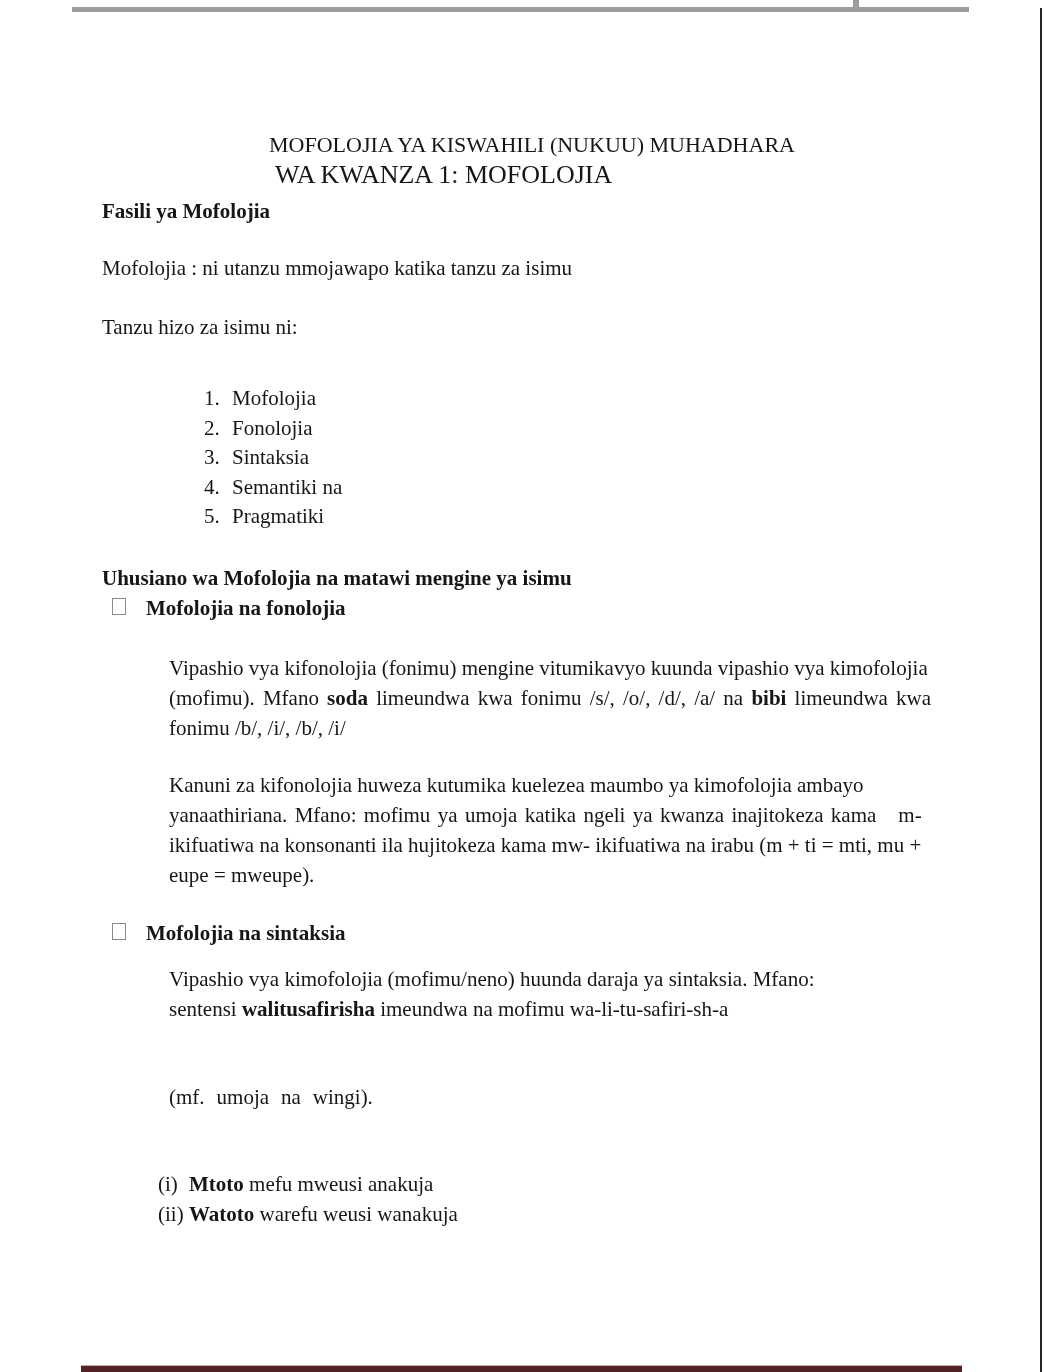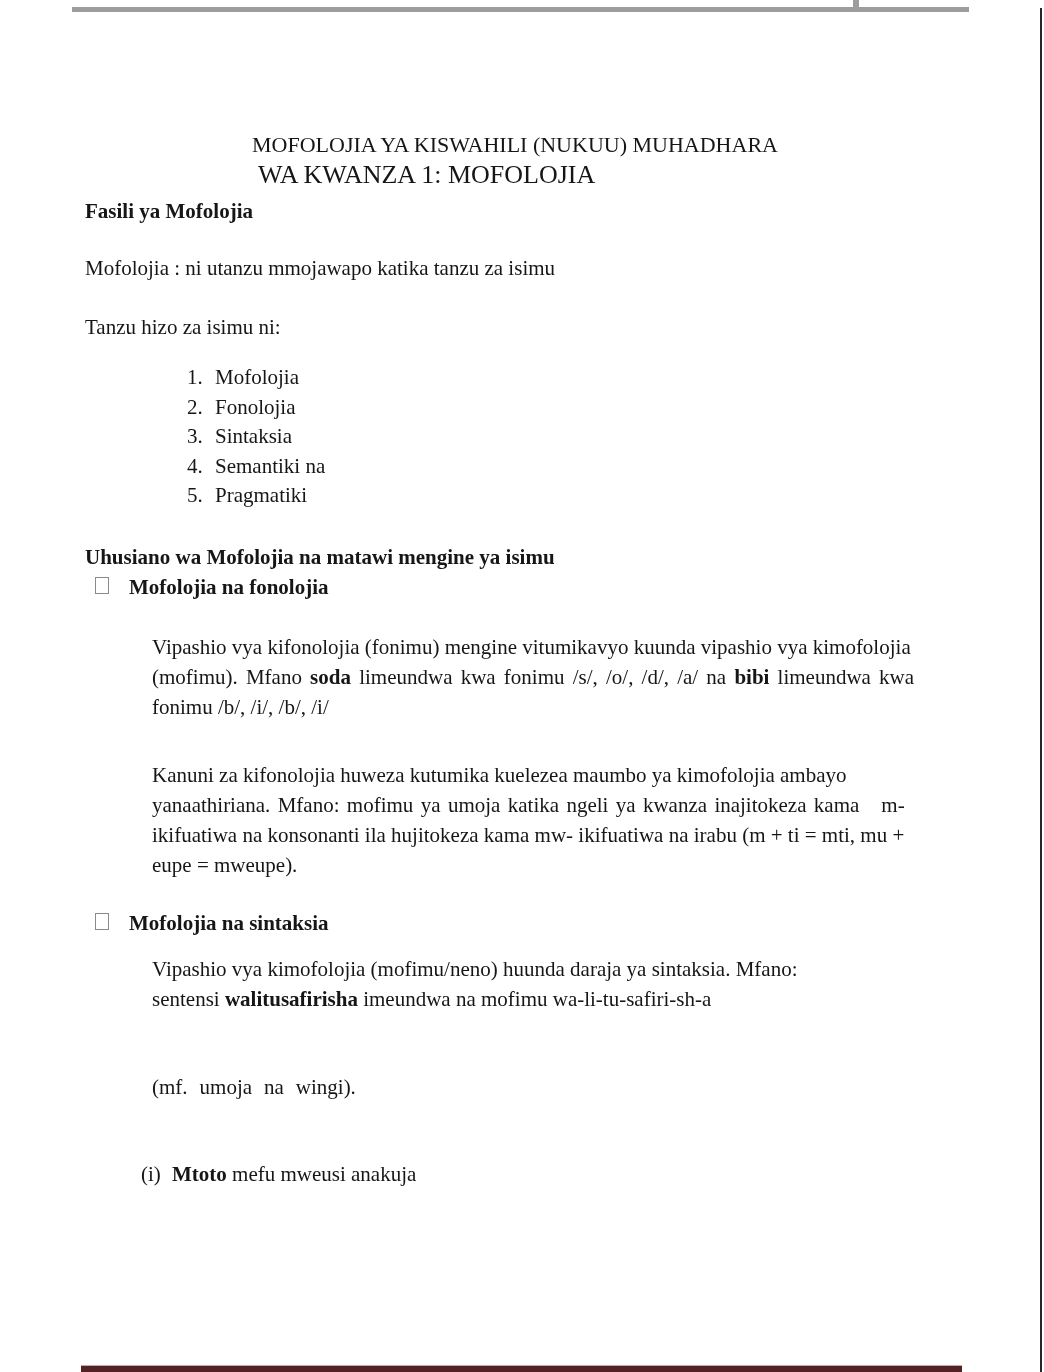--- a/index.html
+++ b/index.html
@@ -8,40 +8,40 @@
     background:#ffffff;color:#161616;
     font-family:"Liberation Serif", serif;
   }
   
   .top-bar{position:absolute;left:72px;top:7px;width:897px;height:5px;background:#9d9d9d;}
   .top-tick{position:absolute;left:853px;top:0;width:6px;height:8px;background:#9d9d9d;}
   .right-edge{position:absolute;left:1040px;top:8px;width:2px;height:1364px;background:#262626;}
   .bottom-bar{position:absolute;left:81px;top:1365px;width:881px;height:7px;
     background:#532225;border-top:1px solid #c7abab;box-sizing:border-box;}
   
-  .content{position:absolute;left:85px;top:0;width:876px;font-size:21px;line-height:30px;}
+  .content{position:absolute;left:102px;top:0;width:876px;font-size:21px;line-height:30px;}
   .t1{margin:130px 0 0 167px;font-size:22px;}
   .t2{margin:0 0 0 173px;font-size:26px;}
   .h-bold{font-weight:bold;}
   .h1{margin-top:6px;}
   .p-utanzu{margin-top:27px;}
   .p-tanzu{margin-top:29px;}
-  .numlist{margin-top:21px;margin-left:102px;line-height:29.5px;}
+  .numlist{margin-top:42px;margin-left:102px;line-height:29.5px;}
   .numlist .num{display:inline-block;width:28px;}
   .h2{margin-top:31px;}
   .bullet-row{margin-left:10px;}
   .bullet-sq{display:inline-block;width:12px;height:15px;border:1px solid #8a8a8a;margin-right:20px;}
   .bullet-label{font-weight:bold;}
   .blk{margin-left:67px;}
   .rl{white-space:pre;}
   .b{font-weight:bold;}
   #intro .rl:nth-child(2){word-spacing:.35em;}
   #block-fonimu{margin-top:30px;}
   #block-fonimu .rl:nth-child(2){word-spacing:.14em;}
-  #block-kanuni{margin-top:38px;}
+  #block-kanuni{margin-top:27px;}
   #block-kanuni .rl:nth-child(2){word-spacing:.10em;}
   #bullet2{margin-top:28px;}
   #block-sintaksia{margin-top:16px;}
   #block-mabadiliko{margin-top:58px;}
   #block-mabadiliko .rl:nth-child(1){word-spacing:.32em;}
   #examples{margin-top:57px;margin-left:56px;}
   #examples .rl .s0{display:inline-block;min-width:31px;}
 </style>
 </head>
 <body>
@@ -98,15 +98,16 @@
       <div class="rl"><span class="s0">Vipashio vya kimofolojia (mofimu/neno) huunda daraja ya sintaksia. Mfano:</span></div>
       <div class="rl"><span class="s0">sentensi </span><span class="s1 b">walitusafirisha</span><span class="s2"> imeundwa na mofimu wa-li-tu-safiri-sh-a</span></div>
     </div>
 
   <div id="block-mabadiliko" class="blk">
       <div class="rl"><span class="s0">(mf. umoja na wingi).</span></div>
     </div>
 
   <div id="examples">
       <div class="rl"><span class="s0">(i) </span><span class="s1 b">Mtoto</span><span class="s2"> mefu mweusi anakuja</span></div>
+      <div class="rl"><span class="s0">(ii)</span><span class="s1 b">Watoto</span><span class="s2"> warefu weusi wanakuja</span></div>
     </div>
 
 </div>
 
 </body></html>

